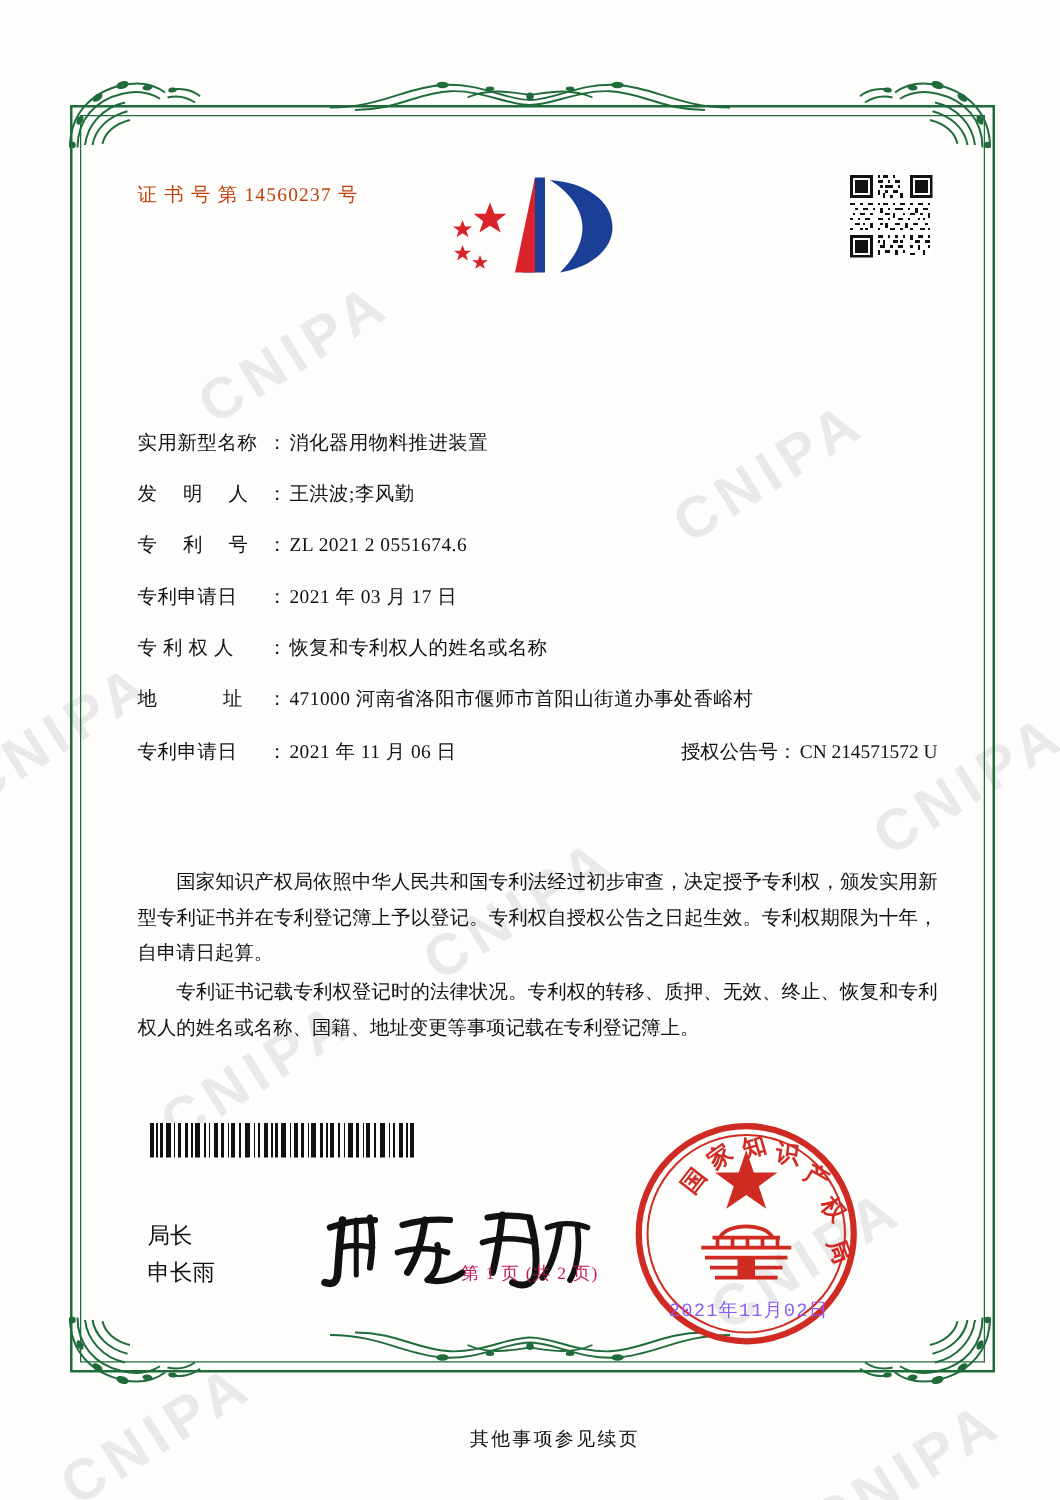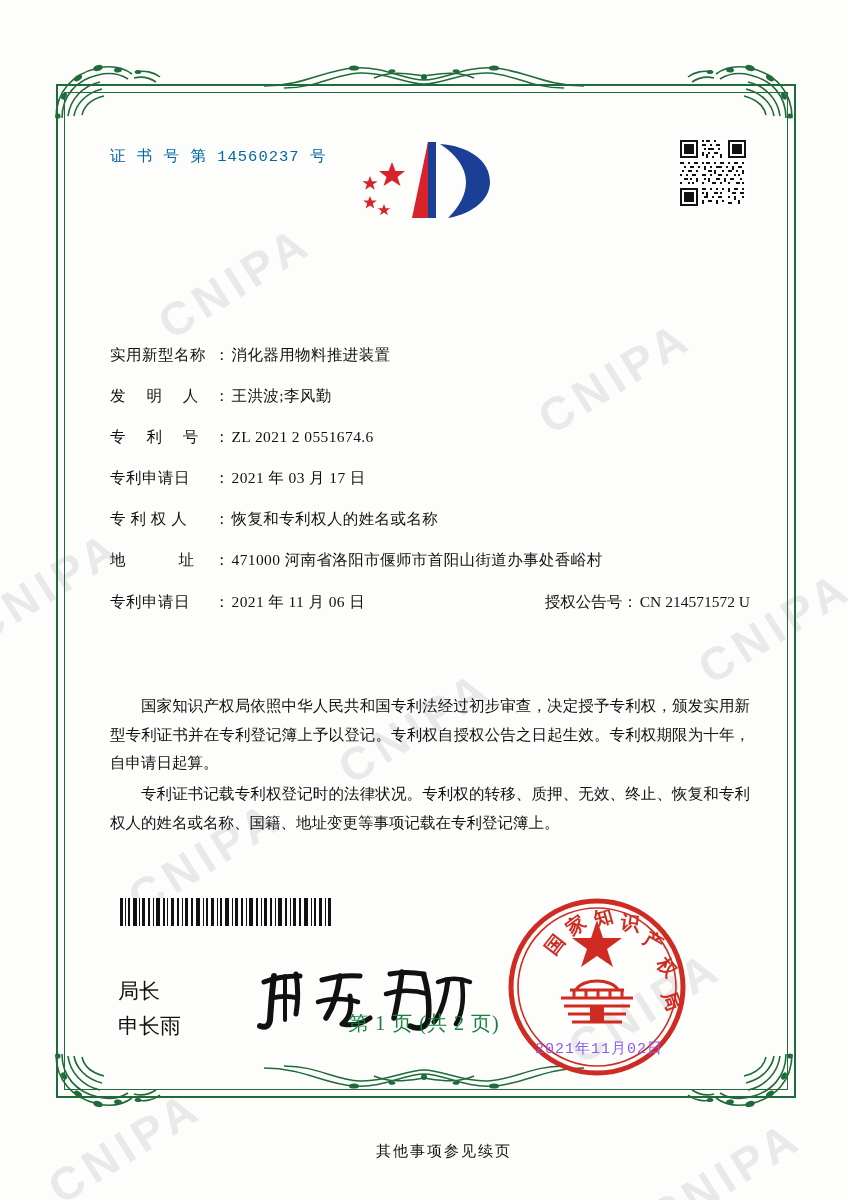--- a/index.html
+++ b/index.html
@@ -96,23 +96,23 @@
     top: 84px;
     width: 736px;
     height: 1010px;
     z-index: 3;
   }
   .cert-no {
     position: absolute;
     left: 54px;
     top: 62px;
     font-size: 15.5px;
-    color: #0369a1;
+    color: #c2410c;
     letter-spacing: 1px;
-    font-family: Liberation Mono, monospace;
+    font-family: Liberation Serif, serif;
   }
   .qr {
     position: absolute;
     right: 46px;
     top: 56px;
     width: 66px;
     height: 66px;
   }
   .logo {
     position: absolute;
@@ -181,21 +181,21 @@
     top: 814px;
     width: 214px;
     height: 28px;
   }
 
   
   .sign-block {
     position: absolute;
     left: 62px;
     top: 890px;
-    font-size: 21px;
+    font-size: 18px;
     line-height: 1.65;
     color: #111;
   }
   .signature {
     position: absolute;
     left: 196px;
     top: 872px;
     width: 230px;
     height: 80px;
   }
@@ -219,22 +219,22 @@
     letter-spacing: 1px;
     font-family: Liberation Mono, monospace;
   }
 
   .page-no {
     position: absolute;
     left: 0;
     right: 0;
     top: 1010px;
     text-align: center;
-    font-size: 20px;
-    color: #15803d;
+    font-size: 14px;
+    color: #be185d;
     letter-spacing: 1px;
     z-index: 3;
   }
   .footer-note {
     position: absolute;
     left: 0;
     right: 0;
     top: 1142px;
     text-align: center;
     font-size: 15px;

